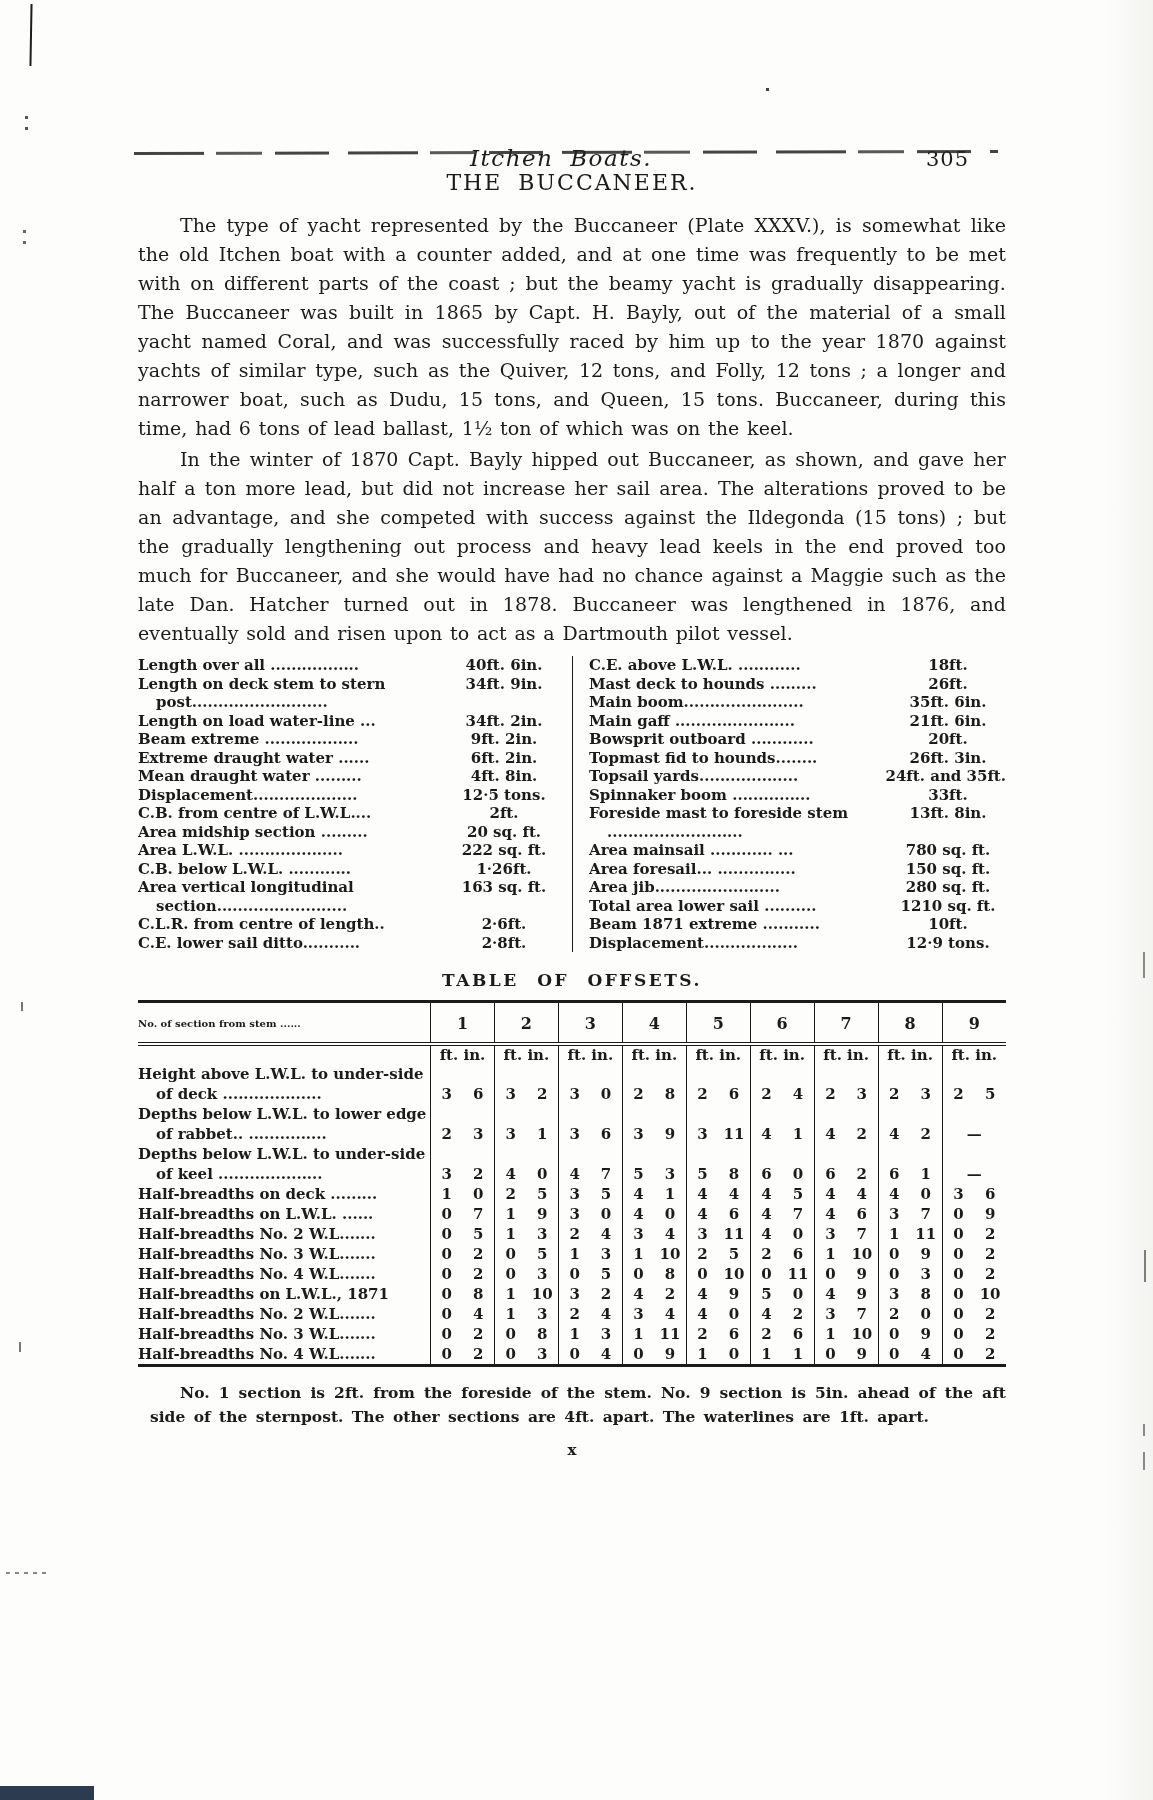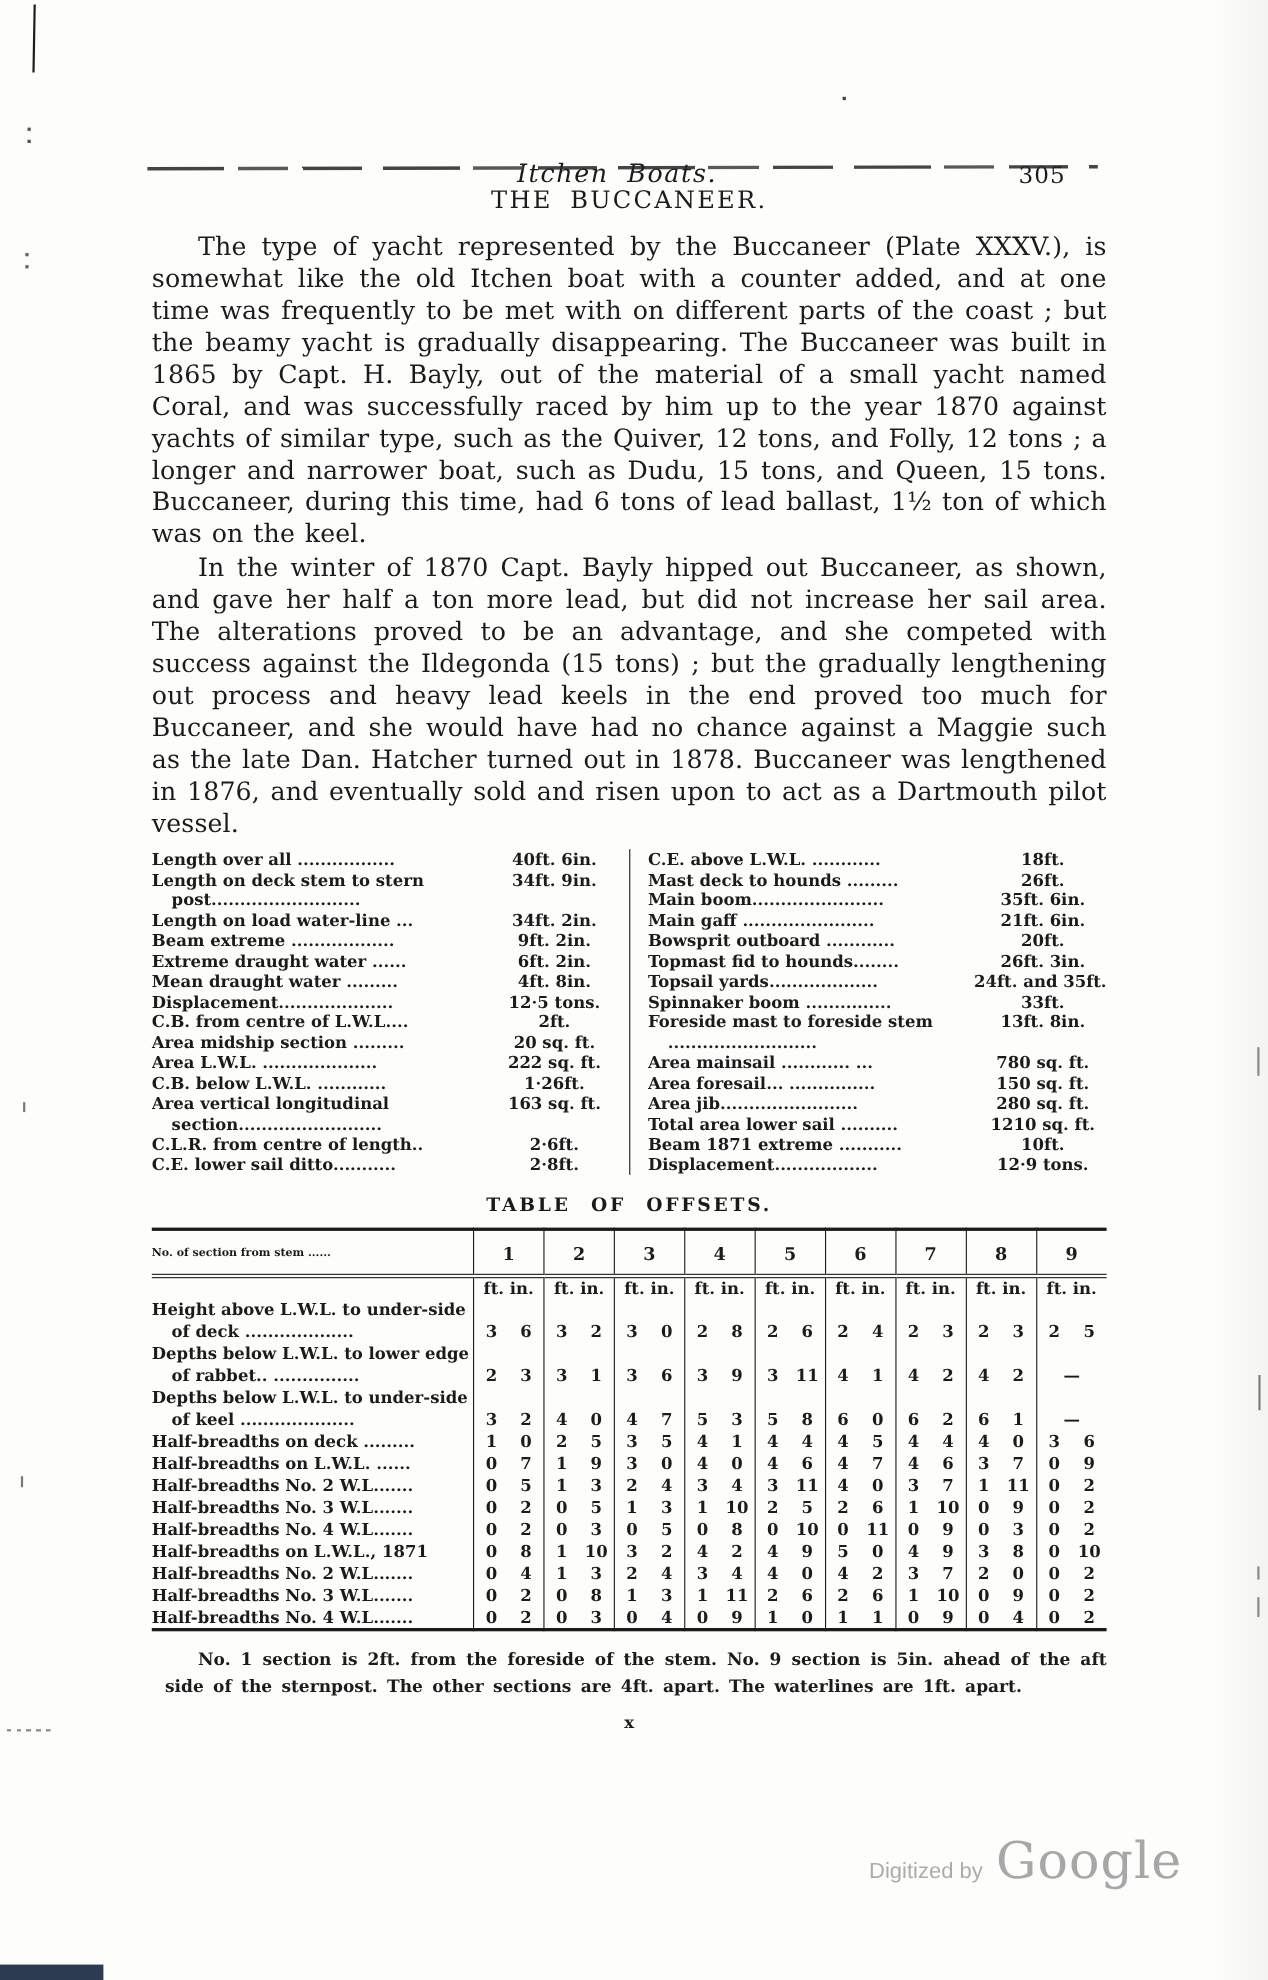--- a/index.html
+++ b/index.html
@@ -24,21 +24,21 @@
     opacity:.85;transform:rotate(-0.12deg);
   }
 
   
   .article{position:absolute;left:138px;top:170px;width:868px;}
   .article h1{
     text-align:center;font-size:22px;font-weight:normal;
     letter-spacing:2px;word-spacing:7px;margin:0 0 16px 0;
   }
   .body-para{
-    font-size:23px;line-height:29px;text-align:justify;
+    font-size:19px;line-height:29px;text-align:justify;
     text-indent:42px;margin:0;word-spacing:1.5px;letter-spacing:.1px;
   }
   .body-para + .body-para{margin-top:2px;}
 
   
   .specs{display:flex;margin-top:8px;font-size:15px;line-height:18.5px;font-weight:bold;}
   .spec-col{width:50%;box-sizing:border-box;padding-right:10px;}
   .spec-col-right{border-left:1.6px solid #1b1b1b;padding-left:16px;padding-right:0;}
   .spec-row{display:flex;align-items:flex-start;}
   .spec-label{flex:1 1 auto;padding-left:18px;text-indent:-18px;overflow:hidden;}
@@ -979,19 +979,15 @@
               </div>
             </td>
           </tr>
         </tbody>
       </table>
 
     <p class="footnote">No. 1 section is 2ft. from the foreside of the stem.  No. 9 section is 5in. ahead of the aft side of the sternpost.  The other sections are 4ft. apart.  The waterlines are 1ft. apart.</p>
     <div class="sig-mark">x</div>
   </main>
 
-  <div class="watermark">
-    <span class="wm-text">Digitized by</span>
-    <span class="wm-logo">Google</span>
-  </div>
 
   <div class="corner-bar"></div>
 </div>
 
 </body></html>

